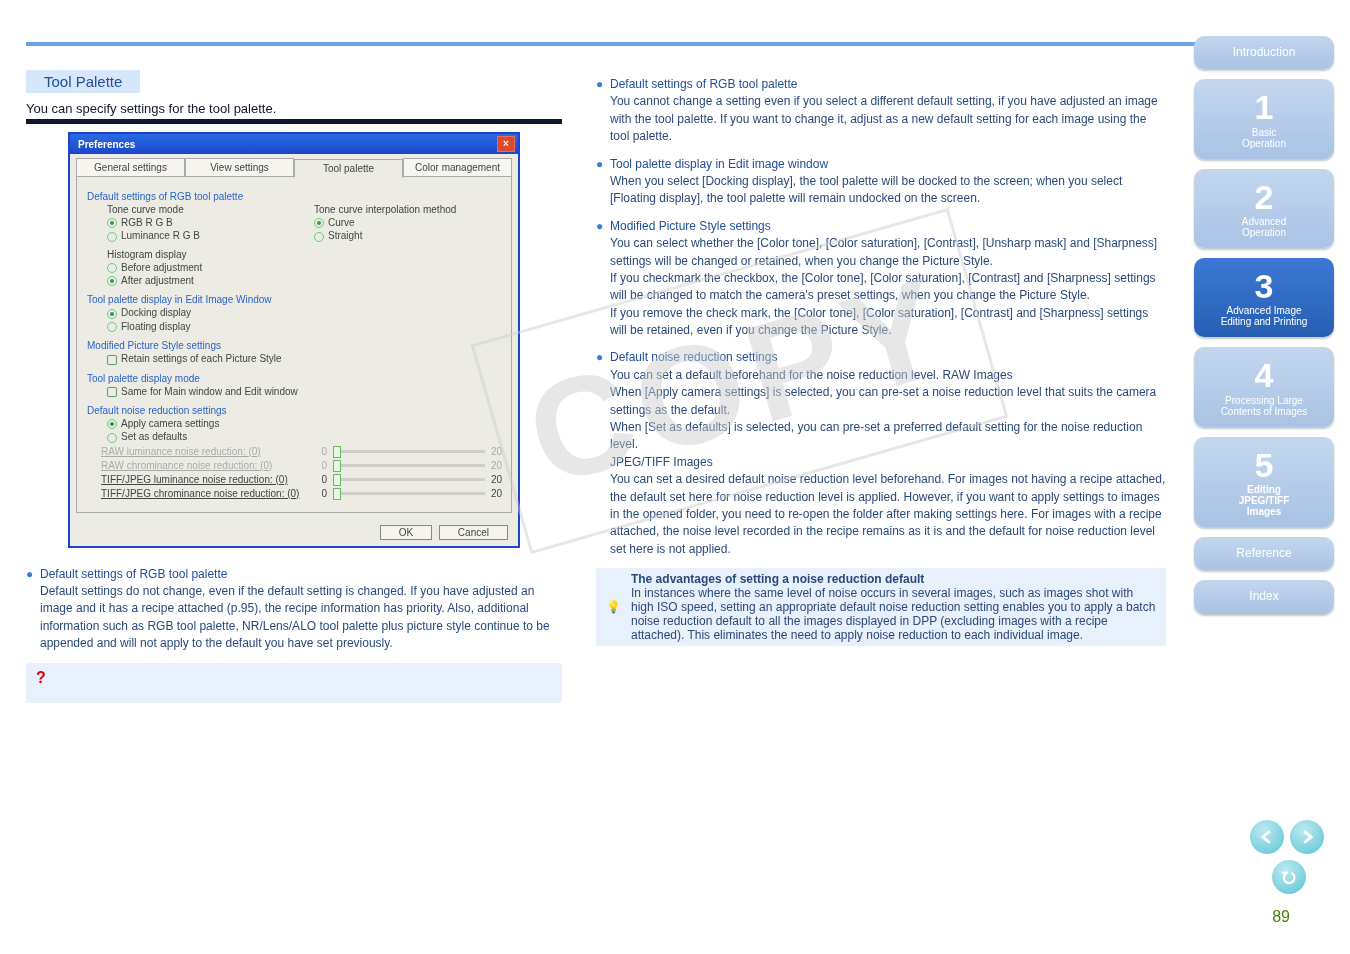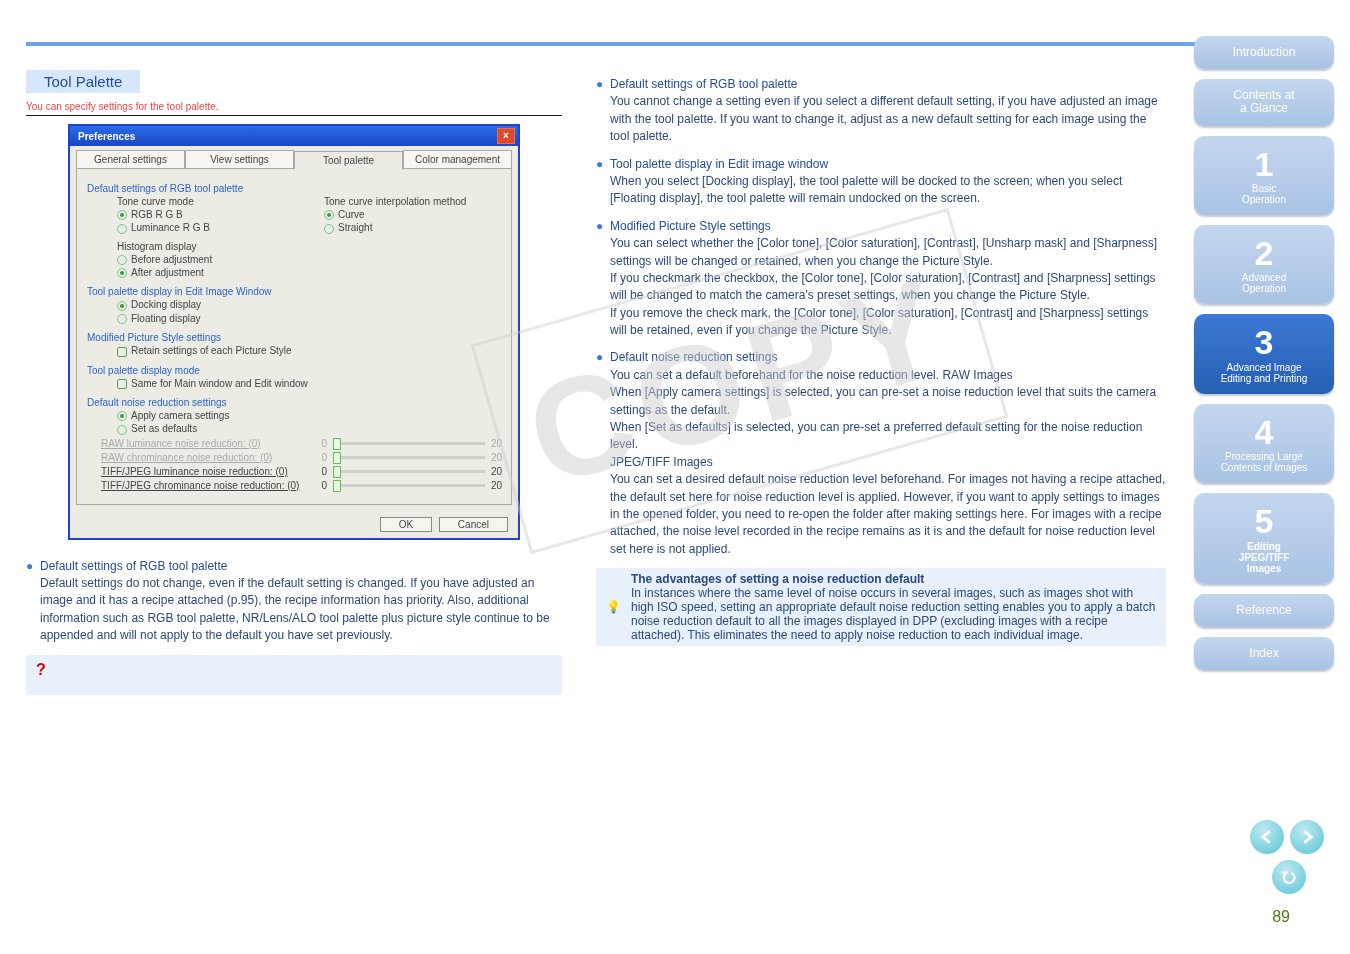--- a/index.html
+++ b/index.html
@@ -2,31 +2,31 @@
 <html><head>
   <meta charset="utf-8">
   <style>
     * { box-sizing: border-box; margin: 0; padding: 0; }
     body { font-family: Arial, Helvetica, sans-serif; background: #fff; color: #2a4a7a; font-size: 12px; width: 1350px; height: 954px; position: relative; }
     .bluebar { height: 4px; background: #6aa3e8; margin: 42px 26px 6px 26px; }
     .columns { display: flex; padding: 18px 16px 0 26px; }
     .colL { width: 560px; padding-right: 24px; }
     .colR { width: 580px; padding-left: 10px; }
     .sectiontab { display: inline-block; background: #d6e6fb; padding: 3px 18px; font-size: 15px; color: #214f99; }
-    .subhead { border-bottom: 1px solid #0f172a; padding: 8px 0 3px 0; font-size: 10px; color: #ef4444; margin-bottom: 6px; }
+    .subhead { border-bottom: 5px solid #0f172a; padding: 8px 0 3px 0; font-size: 13px; color: #0f172a; margin-bottom: 6px; }
     
     .dialog { width: 452px; margin: 8px auto 0; border: 2px solid #1d43cf; background: #ecece4; font-size: 10px; color: #444; }
     .titlebar { background: linear-gradient(#2b6be5,#1a46c8); color: #fff; display: flex; justify-content: space-between; align-items: center; padding: 2px 3px 2px 8px; font-weight: bold; gap: 44px; }
     .closebox { background: #e04a2a; color: #fff; width: 18px; height: 16px; text-align: center; line-height: 14px; font-family: Arial; border: 1px solid #fff3; }
     .tabs { display: flex; margin: 4px 6px 0; }
     .tab { flex: 1; text-align: center; padding: 3px 0; border: 1px solid #aaa; background: #f6f5ef; font-size: 10px; }
     .tab.active { background: #ecece4; border-bottom: 1px solid #ecece4; position: relative; top: 1px; }
     .panel { border: 1px solid #aaa; margin: 0 6px 6px; padding: 6px 10px 10px; border-top: none; }
     .group-title { color: #2a63c9; margin-top: 8px; font-size: 10px; }
-    .row { margin: 2px 0 1px 30px; font-size: 10px; }
+    .row { margin: 2px 0 1px 20px; font-size: 10px; }
     .twoblk { display: flex; }
     .twoblk > div { width: 50%; }
     .radio, .check { width: 10px; height: 10px; border: 1px solid #6c8; border-radius: 50%; display: inline-block; margin-right: 4px; vertical-align: middle; position: relative; }
     .check { border-radius: 2px; border-color: #5a9c5a; }
     .radio.sel::after { content: ""; position: absolute; inset: 2px; background: #3a9a3a; border-radius: 50%; }
     .slider { display: flex; align-items: center; gap: 6px; margin: 3px 0 3px 14px; }
     .slider .lbl { width: 210px; font-size: 10px; text-decoration: underline; }
     .slider .sv { width: 10px; text-align: right; }
     .slider .track { flex: 1; height: 3px; background: #d0d0c8; position: relative; }
     .slider .knob { position: absolute; left: 0; top: -4px; width: 8px; height: 12px; background: #e8f8e0; border: 1px solid #6b6; }
@@ -198,22 +198,20 @@
       <span>
         <b>The advantages of setting a noise reduction default</b><br>
         <span>In instances where the same level of noise occurs in several images, such as images shot with high ISO speed, setting an appropriate default noise reduction setting enables you to apply a batch noise reduction default to all the images displayed in DPP (excluding images with a recipe attached). This eliminates the need to apply noise reduction to each individual image.</span>
       </span>
     </div>
   </div>
 </div>
 
 <div class="sidebtns">
   <div class="sbtn"><span>Introduction</span></div>
-  <div class="sbtn"><span style="white-space:pre-line;">Contents at
-a Glance</span></div>
   <div class="sbtn">
       <span class="big">1</span>
       <span class="small" style="white-space:pre-line;">Basic
 Operation</span>
     </div>
   <div class="sbtn">
       <span class="big">2</span>
       <span class="small" style="white-space:pre-line;">Advanced
 Operation</span>
     </div>

